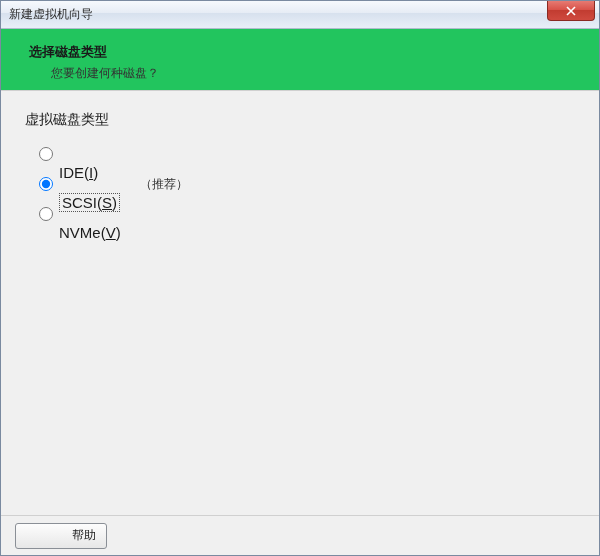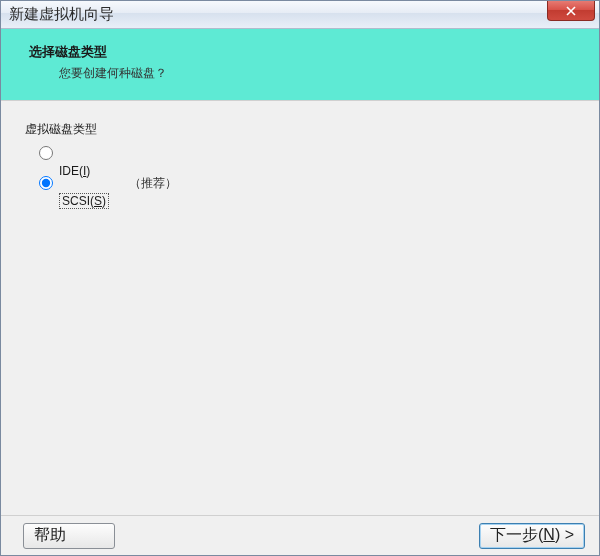--- a/index.html
+++ b/index.html
@@ -24,83 +24,83 @@
       height: 28px;
       background: linear-gradient(to bottom, #f6f9fd 0%, #e6ecf5 45%, #d7e1ee 46%, #e9eff8 100%);
       border-bottom: 1px solid #b0bccd;
       display: flex;
       align-items: center;
       padding-left: 8px;
       position: relative;
     }
     .titlebar .title {
       color: #2b2b2b;
-      font-size: 15px;
+      font-size: 12px;
     }
     .close-btn {
       position: absolute;
       right: 4px;
       top: 0px;
       width: 48px;
       height: 20px;
       background: linear-gradient(to bottom, #e67a72 0%, #d9534a 45%, #c13b30 46%, #cf4a3f 100%);
       border: 1px solid #8a2a22;
       border-top: none;
       border-bottom-left-radius: 4px;
       border-bottom-right-radius: 4px;
       color: #fff;
       display: flex;
       align-items: center;
       justify-content: center;
       cursor: pointer;
     }
     .close-btn svg { display:block; }
     .header-panel {
-      background: #5eead4;
-      padding: 14px 20px 18px 28px;
+      background: #22c55e;
+      padding: 14px 20px 8px 28px;
       border-bottom: 1px solid #d0d0d0;
     }
     .header-title {
       font-weight: bold;
       font-size: 13px;
       color: #1a1a1a;
     }
     .header-sub {
       margin-top: 4px;
-      margin-left: 30px;
+      margin-left: 22px;
       font-size: 12px;
       color: #333;
     }
     .content {
       flex: 1;
       padding: 20px 24px 10px 24px;
       background: #f0f0f0;
     }
     .group-label {
-      font-size: 12px;
+      font-size: 14px;
       color: #1a1a1a;
-      margin-bottom: 0;
+      margin-bottom: 10px;
     }
     .radio-list {
       margin-left: 14px;
     }
     .radio-row {
       display: flex;
       align-items: center;
       height: 30px;
     }
     .radio-row input[type=radio] {
       margin-right: 6px;
       width: 14px;
       height: 14px;
       cursor: pointer;
     }
     .radio-label {
       cursor: pointer;
-      font-size: 12px;
+      font-size: 15px;
       color: #1a1a1a;
       margin-top: 36px;
     }
     .selected-box .radio-label-text {
       border: 1px dotted #555;
       padding: 0 2px;
     }
     .suffix {
       margin-left: 20px;
       color: #333;
@@ -115,28 +115,27 @@
       padding: 0 14px;
       gap: 6px;
     }
     .footer .spacer { flex: 1; }
     .btn {
       min-width: 92px;
       height: 26px;
       background: linear-gradient(to bottom, #fdfdfd, #e7e7e7);
       border: 1px solid #8a8f96;
       border-radius: 3px;
-      font-size: 16px;
+      font-size: 12px;
       color: #222;
       display: flex;
       align-items: center;
-      justify-content: flex-start;
+      justify-content: flex-end;
       padding: 0 10px;
       cursor: pointer;
-      margin-left: 8px;
     }
     .btn.default {
       border: 1px solid #3c7fb1;
       box-shadow: 0 0 0 1px #a4d1f0 inset;
     }
   </style>
 </head>
 <body>
 
 <div class="window">
@@ -169,27 +168,30 @@
 
       <label class="radio-row selected-box">
         <input type="radio" name="disktype" checked="" style="">
         <span class="radio-label">
           <span class="radio-label-text"><span>SCSI(</span><span class="underline">S</span><span>)</span></span>
         </span>
         <span class="suffix">（推荐）</span>
       </label>
 
 
+      <label class="radio-row">
+        <input type="radio" name="disktype" style="">
+        <span class="radio-label">
+          <span>NVMe(</span><span class="underline">V</span><span>)</span>
+        </span>
+      </label>
 
     </div>
   </div>
 
   <div class="footer">
     <div class="btn">
       <span>帮助</span>
     </div>
     <div class="spacer"></div>
-    <div class="btn default">
-      <span><span>下一步(</span><span class="underline">N</span><span>) &gt;</span></span>
-    </div>
   </div>
 
 </div>
 
 </body></html>

